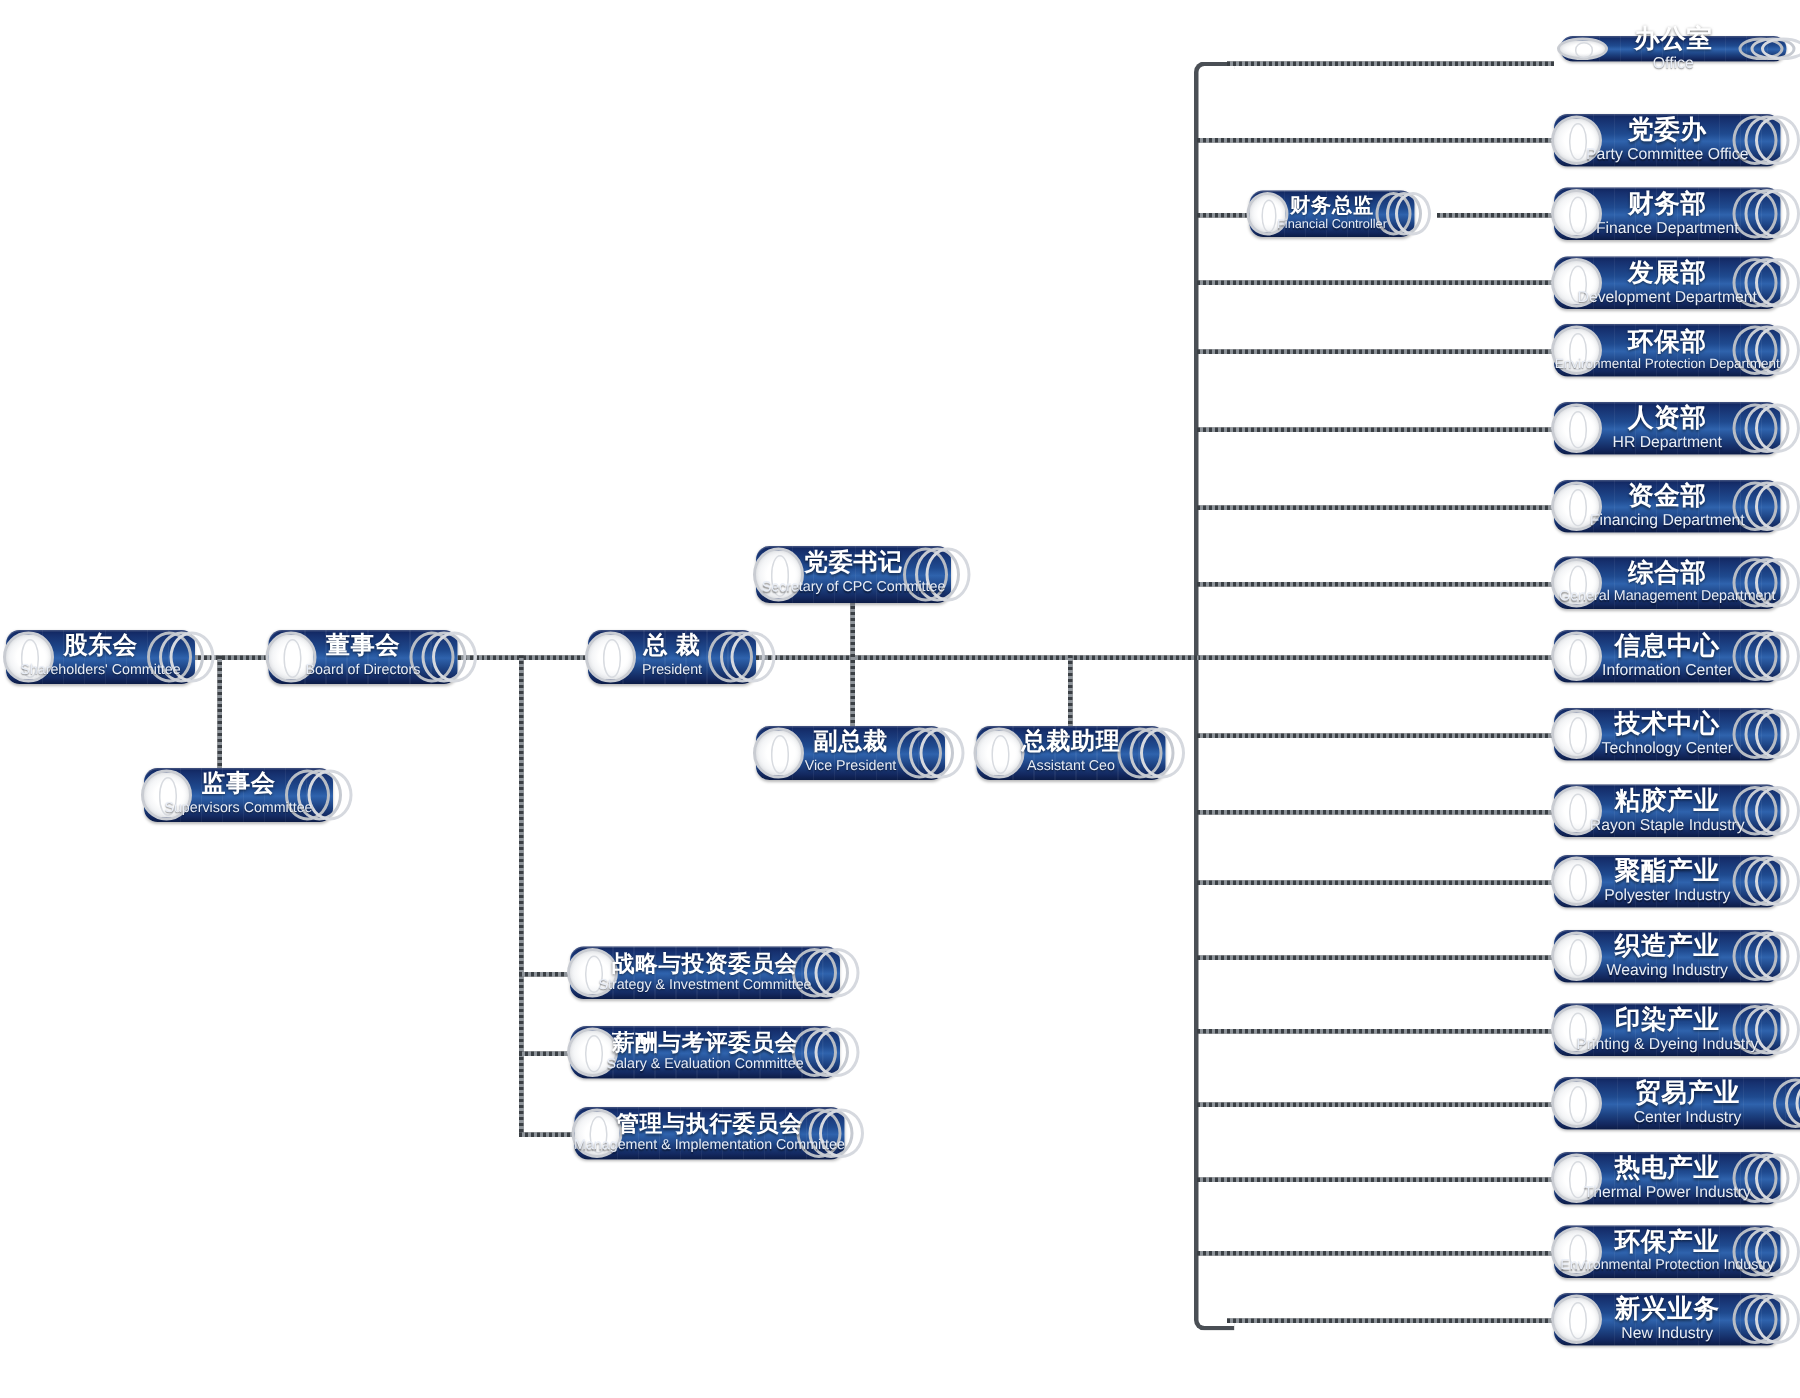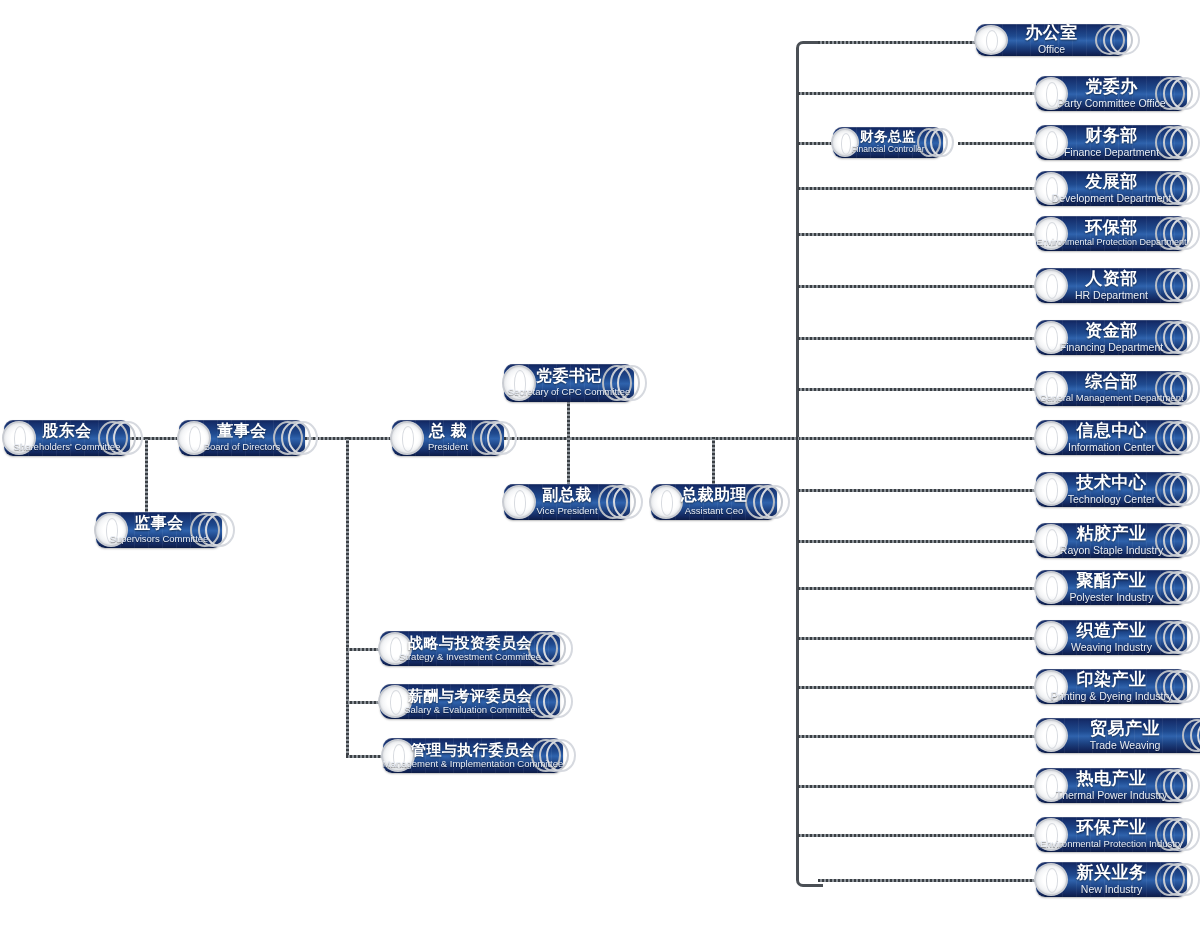--- a/index.html
+++ b/index.html
@@ -279,21 +279,21 @@
 
   <div class="node cmte" style="left:383px; top:738px; width:180px; height:35px;">
     <span class="cap"></span>
     <span class="echo e1"></span>
     <span class="echo e2"></span>
     <span class="echo e3"></span>
     <span class="zh">管理与执行委员会</span>
     <span class="en">Management &amp; Implementation Committee</span>
   </div>
 
-  <div class="node dept" style="left:976px; top:24px; width:151px; height:32px;">
+  <div class="node dept" style="left:1040px; top:24px; width:151px; height:17px;">
     <span class="cap"></span>
     <span class="echo e1"></span>
     <span class="echo e2"></span>
     <span class="echo e3"></span>
     <span class="zh">办公室</span>
     <span class="en">Office</span>
   </div>
 
   <div class="node dept" style="left:1036px; top:76px; width:151px; height:35px;">
     <span class="cap"></span>
@@ -411,21 +411,21 @@
     <span class="zh">印染产业</span>
     <span class="en">Printing &amp; Dyeing Industry</span>
   </div>
 
   <div class="node dept" style="left:1036px; top:718px; width:178px; height:35px;">
     <span class="cap"></span>
     <span class="echo e1"></span>
     <span class="echo e2"></span>
     <span class="echo e3"></span>
     <span class="zh">贸易产业</span>
-    <span class="en">Trade Weaving</span>
+    <span class="en">Center Industry</span>
   </div>
 
   <div class="node dept" style="left:1036px; top:768px; width:151px; height:35px;">
     <span class="cap"></span>
     <span class="echo e1"></span>
     <span class="echo e2"></span>
     <span class="echo e3"></span>
     <span class="zh">热电产业</span>
     <span class="en">Thermal Power Industry</span>
   </div>

